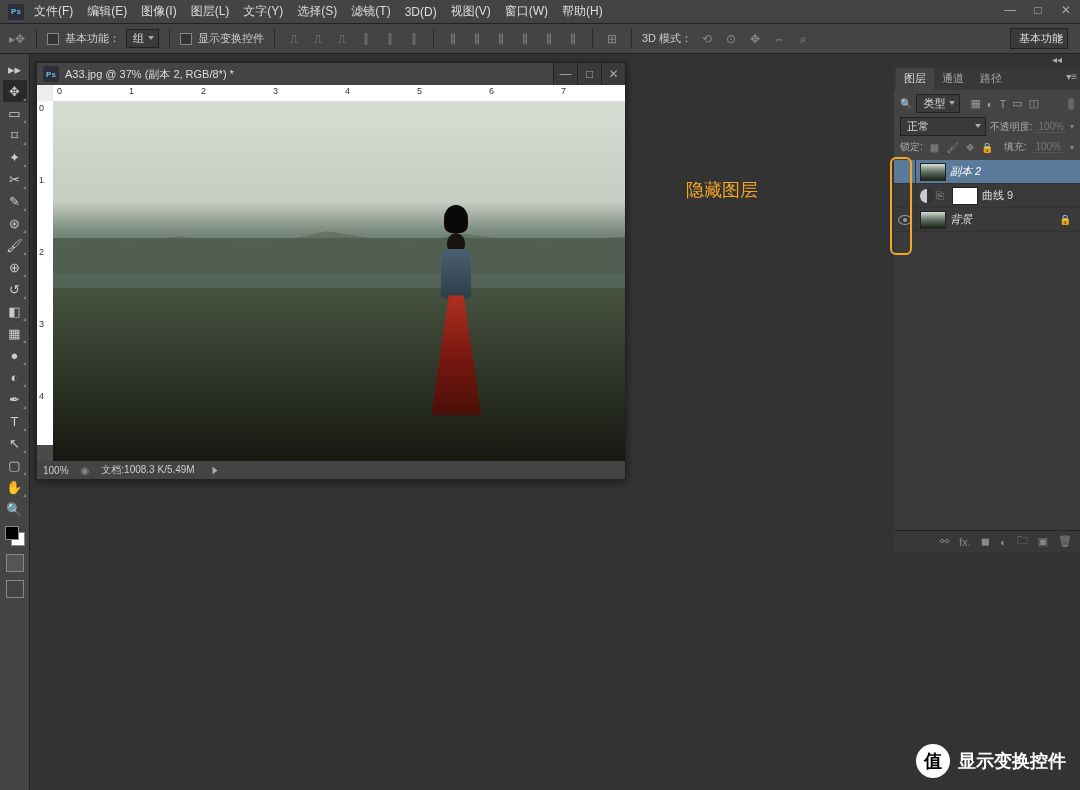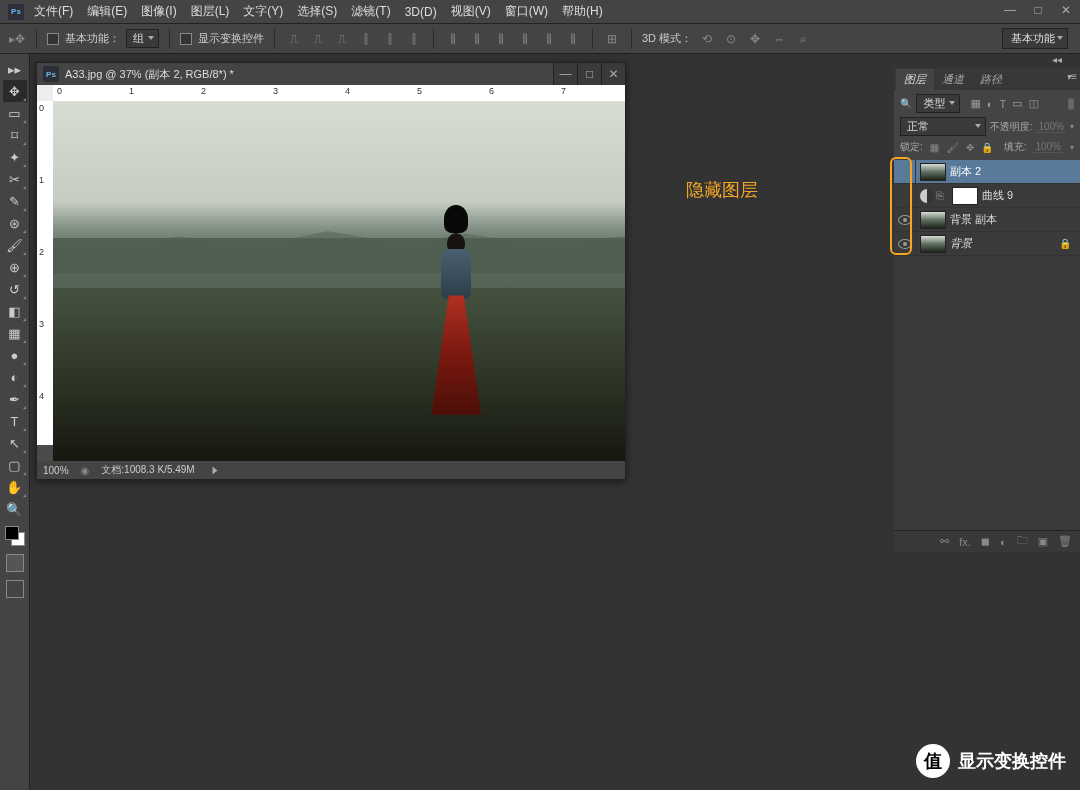--- a/index.html
+++ b/index.html
@@ -55,21 +55,21 @@
   padding: 0 8px;
   border-bottom: 1px solid #222;
   font-size: 11px;
   gap: 6px;
 }
 .opt-sep { width: 1px; height: 20px; background: #2a2a2a; margin: 0 4px; }
 .opt-checkbox{ width:12px; height:12px; border:1px solid #888; background:#333; display:inline-block; }
 .opt-dropdown{ background:#3a3a3a; border:1px solid #222; padding:1px 14px 1px 6px; color:#ddd; position:relative;}
 .opt-dropdown::after{ content:""; position:absolute; right:4px; top:6px; border-left:3px solid transparent; border-right:3px solid transparent; border-top:4px solid #aaa;}
 .opt-icon{ width:18px; height:18px; display:flex; align-items:center; justify-content:center; color:#888; font-size:12px;}
-.workspace-btn{ position:absolute; right:12px; background:#3a3a3a; border:1px solid #222; padding:2px 12px 2px 8px; font-size:11px; color:#ddd;}
+.workspace-btn{ position:absolute; right:12px; background:#3a3a3a; border:1px solid #222; padding:2px 4px 2px 8px; font-size:11px; color:#ddd;}
 .workspace-btn::after{ content:""; position:absolute; right:4px; top:7px; border-left:3px solid transparent; border-right:3px solid transparent; border-top:4px solid #aaa;}
 
 
 .main-area {
   position: relative;
   height: calc(100% - 54px);
   display: flex;
 }
 
 .toolbox {
@@ -149,21 +149,21 @@
 
 
 .annotation{ position:absolute; color:#f5a623; font-size:18px; font-weight:500;}
 
 
 .panels-right {
   position: absolute;
   right: 0; top: 68px;
   width: 186px;
 }
-.panel-tabs{ height:22px; background:#383838; display:flex; align-items:flex-end; padding-left:2px;font-style:italic; }
+.panel-tabs{ height:22px; background:#383838; display:flex; padding-left:2px; }
 .panel-tab{ padding:3px 8px; font-size:11px; color:#aaa; cursor:pointer;}
 .panel-tab.active{ background:#444; color:#ddd;}
 .panel-toggle{ position:absolute; right:3px; top:3px; color:#aaa; font-size:10px;}
 .panel-collapse{ position:absolute; right:18px; top:-14px; color:#aaa; font-size:10px;}
 .panel{ background:#444; padding:4px 6px; font-size:11px;}
 .filter-row{ display:flex; align-items:center; gap:4px; margin-bottom:4px;}
 .layer-filter-icons{ display:flex; gap:6px; margin-left:6px; align-items:center;}
 .layer-filter-icons span{ font-size:11px; color:#999;}
 .filter-toggle{ width:6px; height:12px; background:#666; border-radius:3px; margin-left:auto;}
 .blend-row{ display:flex; align-items:center; gap:4px; margin-bottom:4px;}
@@ -175,21 +175,21 @@
 
 .layers-list{ background:#3a3a3a; min-height:370px;}
 .layer{ height:24px; display:flex; align-items:center; border-bottom:1px solid #333;}
 .layer.active{ background:#5a7a9a;}
 .eye-col{ width:22px; display:flex; align-items:center; justify-content:center; border-right:1px solid #333; height:100%;}
 .eye-icon{ width:14px; height:10px; border:1px solid #999; border-radius:50%; position:relative;}
 .eye-icon::after{ content:""; position:absolute; width:4px; height:4px; background:#999; border-radius:50%; left:4px; top:2px;}
 .layer-thumb{ width:26px; height:18px; margin:0 4px; border:1px solid #222; background:linear-gradient(180deg,#d8ddd3 0%,#5d6f62 50%,#1f2318 100%);}
 .layer-thumb.white{ background:#fff;}
 .layer-name{ font-size:11px; color:#ddd;}
-.layer.active .layer-name{ color:#fff;}
+.layer.active .layer-name{ color:#fff;font-style:italic;}
 .layer .lock{ margin-left:auto; margin-right:8px; font-size:10px; color:#aaa;}
 .adj-icon{ width:14px; height:14px; border-radius:50%; background:conic-gradient(#333 0deg 180deg,#ccc 180deg 360deg); margin-left:4px;}
 .link-ic{ width:10px; font-size:10px; color:#999; margin:0 2px;}
 
 .highlight-box{ position:absolute; border:2px solid #f5a623; border-radius:6px;}
 
 .panel-footer{ height:22px; background:#383838; display:flex; align-items:center; justify-content:flex-end; gap:10px; padding:0 8px; border-top:1px solid #222;}
 .panel-footer span{ font-size:11px; color:#888; cursor:pointer;}
 
 
@@ -390,27 +390,20 @@
       <div class="adj-icon"></div>
       <span class="link-ic">⎘</span>
       <div class="layer-thumb white"></div>
       <span class="layer-name">曲线 9</span>
     </div>
     <div class="layer">
       <div class="eye-col">
           <div class="eye-icon"></div>
         </div>
       <div class="layer-thumb"></div>
-      <span class="layer-name">背景 副本</span>
-    </div>
-    <div class="layer">
-      <div class="eye-col">
-          <div class="eye-icon"></div>
-        </div>
-      <div class="layer-thumb"></div>
       <span class="layer-name" style="font-style:italic">背景</span>
       <span class="lock">🔒</span>
     </div>
   </div>
   <div class="panel-footer">
     <span>⚯</span>
     <span>fx.</span>
     <span>◼</span>
     <span>◐</span>
     <span>🗀</span>

